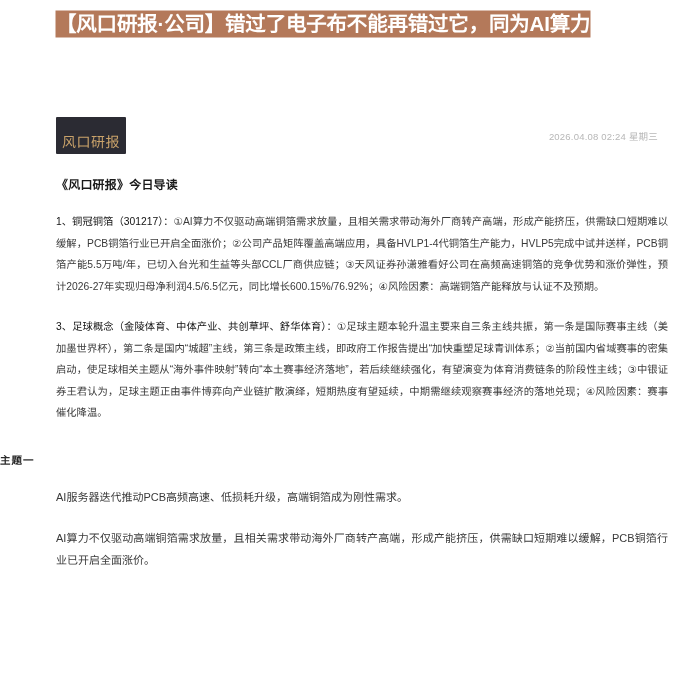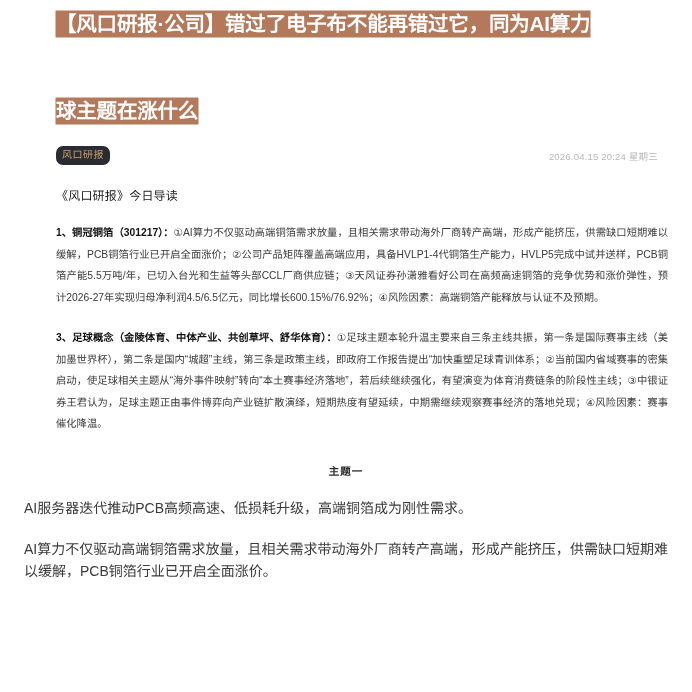--- a/index.html
+++ b/index.html
@@ -49,115 +49,114 @@
     align-items: center;
     justify-content: space-between;
     margin-top: 21px;
     padding: 0 34px 0 56px;
     box-sizing: border-box;
   }
   .tag-badge {
     display: inline-block;
     background: #2b2b33;
     color: #c9a26a;
-    font-size: 10px;
+    font-size: 14px;
     line-height: 1;
-    padding: 4px 6px 5px 6px;
+    padding: 18px 6px 5px 6px;
     letter-spacing: 0.5px;
-    border-radius: 7px;
+    border-radius: 1px;
     white-space: nowrap;
   }
   .meta-date {
     font-size: 9.5px;
     color: #b7b7b7;
     letter-spacing: 0.2px;
     white-space: nowrap;
   }
 
   
   .lead-heading {
     margin: 21px 0 0 0;
     padding: 0 24px 0 56px;
     font-size: 12px;
-    font-weight: 400;
+    font-weight: 700;
     color: #1a1a1a;
     letter-spacing: 0.2px;
   }
 
   
   .digest {
     padding: 0 24px 0 56px;
     box-sizing: border-box;
   }
   .digest-item {
     margin-top: 19px;
     font-size: 10.3px;
     line-height: 21.5px;
     color: #3a3a3a;
     text-align: justify;
     text-justify: inter-ideograph;
     word-break: break-all;
   }
   .digest-item .b {
-    font-weight: 700;
+    font-weight: 400;
     color: #111111;
   }
 
   
   .section-title {
     margin-top: 28px;
-    text-align: center;
+    text-align: left;
     font-size: 10.5px;
     font-weight: 700;
     color: #2a2a2a;
     letter-spacing: 1px;
   }
 
   
   .body-heading {
     margin-top: 27px;
     padding: 0 24px 0 56px;
     font-size: 10.6px;
     line-height: 21px;
     font-weight: 700;
     color: #1a1a1a;
     text-align: justify;
     text-justify: inter-ideograph;
     word-break: break-all;
   }
   .body-para {
     margin-top: 20px;
-    padding: 0 24px 0 24px;
-    font-size: 14px;
+    padding: 0 24px 0 56px;
+    font-size: 11px;
     line-height: 21.5px;
     color: #3a3a3a;
     text-align: justify;
     text-justify: inter-ideograph;
     word-break: break-all;
   }
   .body-para .b {
     font-weight: 700;
     color: #111111;
   }
 </style>
 </head>
 <body>
 
 <div class="page">
 
   <h1 class="article-title">
     <span class="hl">【风口研报·公司】错过了电子布不能再错过它，同为AI算力</span><br>
     <br>
     <br>
-    <span class="hl">球主题在涨什么</span>
   </h1>
 
   <div class="meta-row">
     <span class="tag-badge">风口研报</span>
-    <span class="meta-date">2026.04.15 20:24 星期三</span>
+    <span class="meta-date">2026.04.08 02:24 星期三</span>
   </div>
 
   <div class="lead-heading">《风口研报》今日导读</div>
 
   <div class="digest" id="digest-list">
       <div class="digest-item"><span class="b">1、铜冠铜箔（301217）：</span><span>①AI算力不仅驱动高端铜箔需求放量，且相关需求带动海外厂商转产高端，形成产能挤压，供需缺口短期难以缓解，PCB铜箔行业已开启全面涨价；②公司产品矩阵覆盖高端应用，具备HVLP1-4代铜箔生产能力，HVLP5完成中试并送样，PCB铜箔产能5.5万吨/年，已切入台光和生益等头部CCL厂商供应链；③天风证券孙潇雅看好公司在高频高速铜箔的竞争优势和涨价弹性，预计2026-27年实现归母净利润4.5/6.5亿元，同比增长600.15%/76.92%；④风险因素：高端铜箔产能释放与认证不及预期。</span></div>
       <div class="digest-item"><span class="b">3、足球概念（金陵体育、中体产业、共创草坪、舒华体育）：</span><span>①足球主题本轮升温主要来自三条主线共振，第一条是国际赛事主线（美加墨世界杯），第二条是国内“城超”主线，第三条是政策主线，即政府工作报告提出“加快重塑足球青训体系；②当前国内省域赛事的密集启动，使足球相关主题从“海外事件映射”转向“本土赛事经济落地”，若后续继续强化，有望演变为体育消费链条的阶段性主线；③中银证券王君认为，足球主题正由事件博弈向产业链扩散演绎，短期热度有望延续，中期需继续观察赛事经济的落地兑现；④风险因素：赛事催化降温。</span></div>
     </div>
 
   <div class="section-title">主题一</div>

